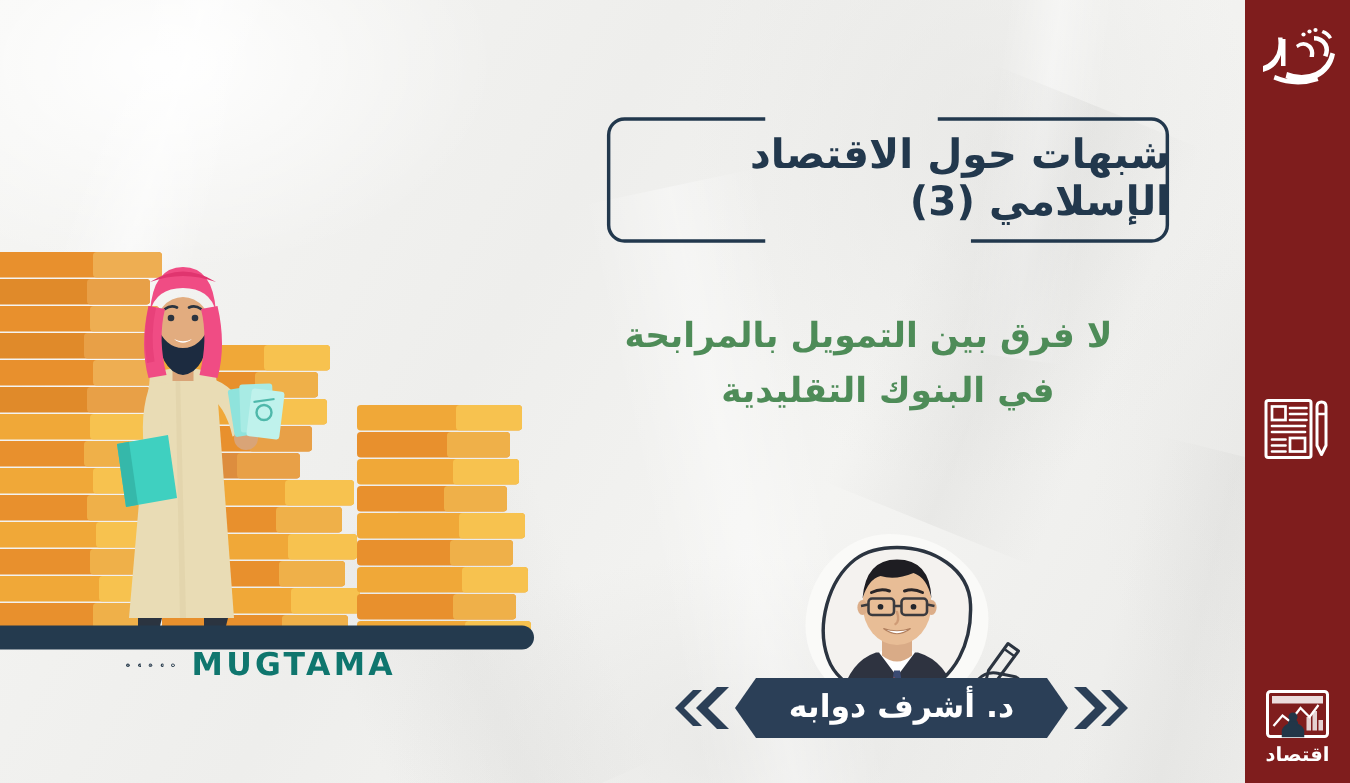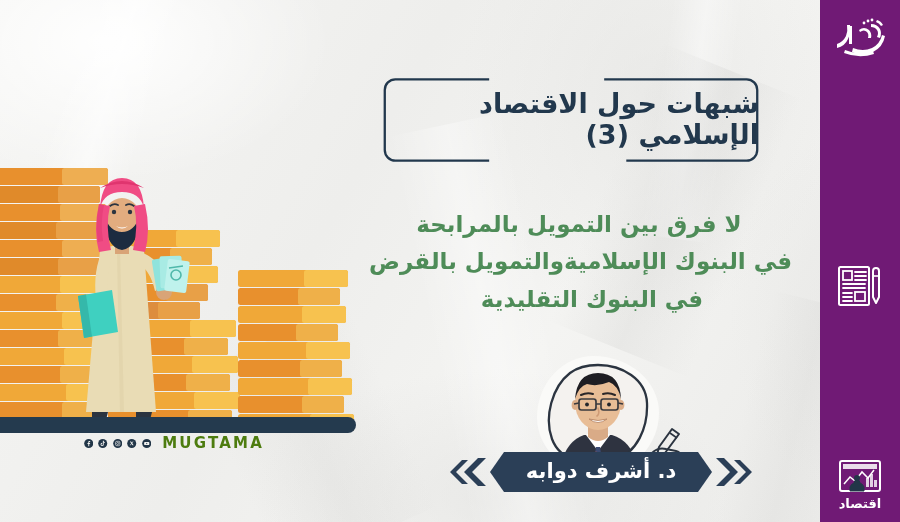--- a/index.html
+++ b/index.html
@@ -43,40 +43,40 @@
     background: linear-gradient(90deg, rgba(200,200,198,0), rgba(198,198,196,.45), rgba(200,200,198,0));
     pointer-events: none;
   }
   .shade.s1 { left: 600px; top: 60px;  width: 150px; height: 300px; transform: rotate(22deg); opacity:.5; }
   .shade.s2 { left: 230px; top: 330px; width: 170px; height: 220px; transform: rotate(-24deg); opacity:.4; }
   .shade.s3 { left: 740px; top: 300px; width: 110px; height: 260px; transform: rotate(14deg); opacity:.35; }
 
   
   #sidebar {
     position: absolute; top: 0; right: 0;
-    width: 80px; height: 522px;
-    background: #701a75;
+    width: 70px; height: 522px;
+    background: #7f1d1d;
     z-index: 6;
     display: flex; flex-direction: column; align-items: center;
   }
   #brand-logo { margin-top: 14px; width: 54px; height: 46px; }
   #article-icon { position: absolute; top: 262px; width: 48px; height: 48px; }
   #economy-block {
     position: absolute; bottom: 12px;
     display: flex; flex-direction: column; align-items: center; gap: 3px;
   }
   #economy-icon { width: 42px; height: 34px; }
   #economy-label {
     color: #ffffff; font-size: 13px; font-weight: 700;
     letter-spacing: .5px; line-height: 1;
   }
 
   
   #title-frame {
-    position: absolute; left: 383px; top: 72px;
+    position: absolute; left: 404px; top: 72px;
     width: 376px; height: 96px;
     z-index: 5;
   }
   #title-frame svg { position: absolute; inset: 0; width: 100%; height: 100%; }
   #title-text {
     position: absolute; inset: 0;
     display: flex; align-items: center; justify-content: center;
     color: #22384d;
     font-size: 27px; font-weight: 700;
     letter-spacing: -.2px;
@@ -151,22 +151,22 @@
   
   #social-strip {
     position: absolute; left: 84px; top: 432px;
     width: 180px; height: 22px;
     z-index: 5;
     display: flex; align-items: center; gap: 5px;
     direction: ltr;
   }
   #social-strip .sicon { width: 15px; height: 15px; display: block; }
   #mugtama-word {
-    color: #4d7c0f;
-    font-size: 15px; font-weight: 700;
+    color: #0f766e;
+    font-size: 21px; font-weight: 700;
     letter-spacing: 2.2px;
     margin-left: 6px;
     direction: ltr;
   }
 </style>
 </head>
 <body>
 
 <div id="card">
 
@@ -349,21 +349,20 @@
 
       <path d="M120 2 H14 A12 12 0 0 0 2 14 V82 A12 12 0 0 0 14 94 H120" stroke="#22384d" stroke-width="2.6" fill="none"></path>
 
       <path d="M250 2 H411 A12 12 0 0 1 423 14 V82 A12 12 0 0 1 411 94 H275" stroke="#22384d" stroke-width="2.6" fill="none"></path>
     </svg>
     <div id="title-text">شبهات حول الاقتصاد الإسلامي (3)</div>
   </div>
 
   <div id="body-text">
     <span class="ln l1">لا فرق بين التمويل بالمرابحة</span>
-    <span class="ln l2">في البنوك الإسلاميةوالتمويل بالقرض</span>
     <span class="ln l3">في البنوك التقليدية</span>
   </div>
 
   <div id="author-photo">
     <div class="halo"></div>
     <svg viewBox="0 0 104 104">
       <defs>
         <clipPath id="blobClip">
           <path d="M52 2 C76 2 100 16 101 40 C102 64 92 90 66 99 C44 106 14 98 6 76 C-2 54 6 24 24 10 C32 4 42 2 52 2 Z"></path>
         </clipPath>

